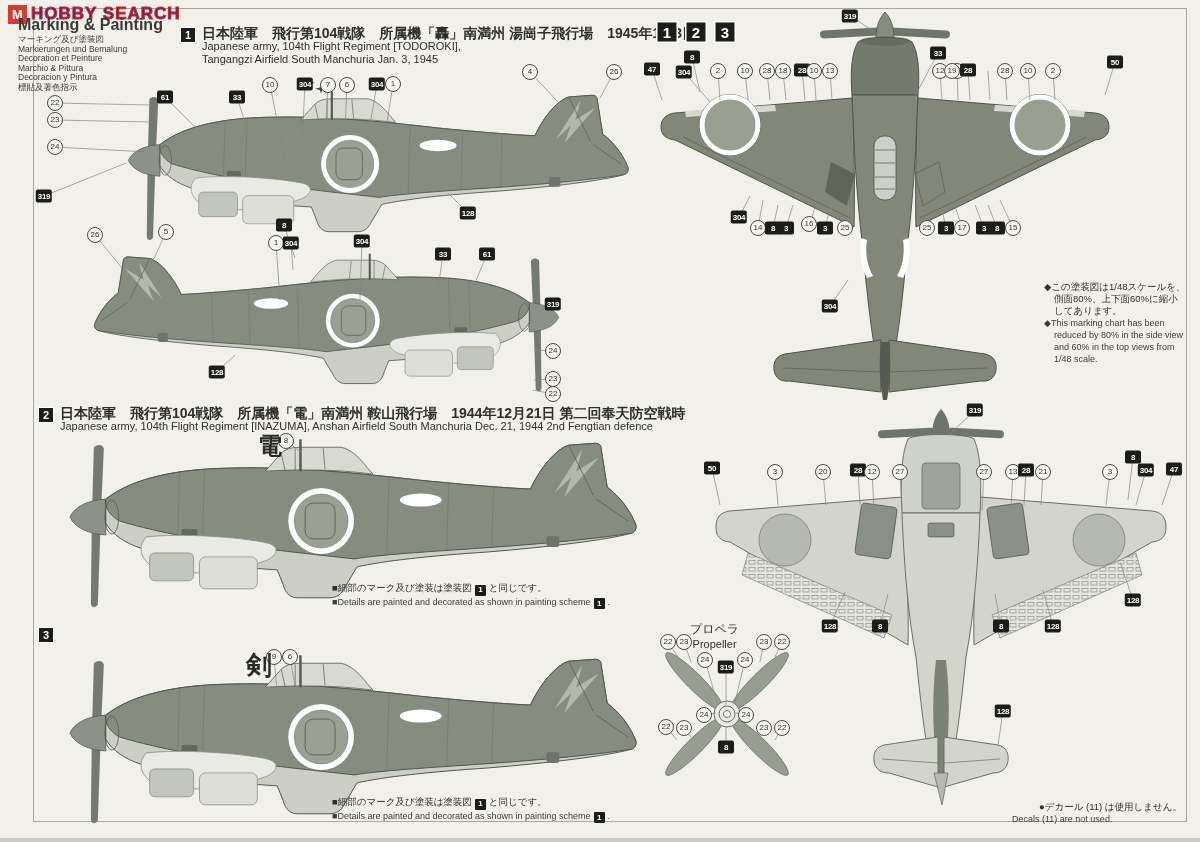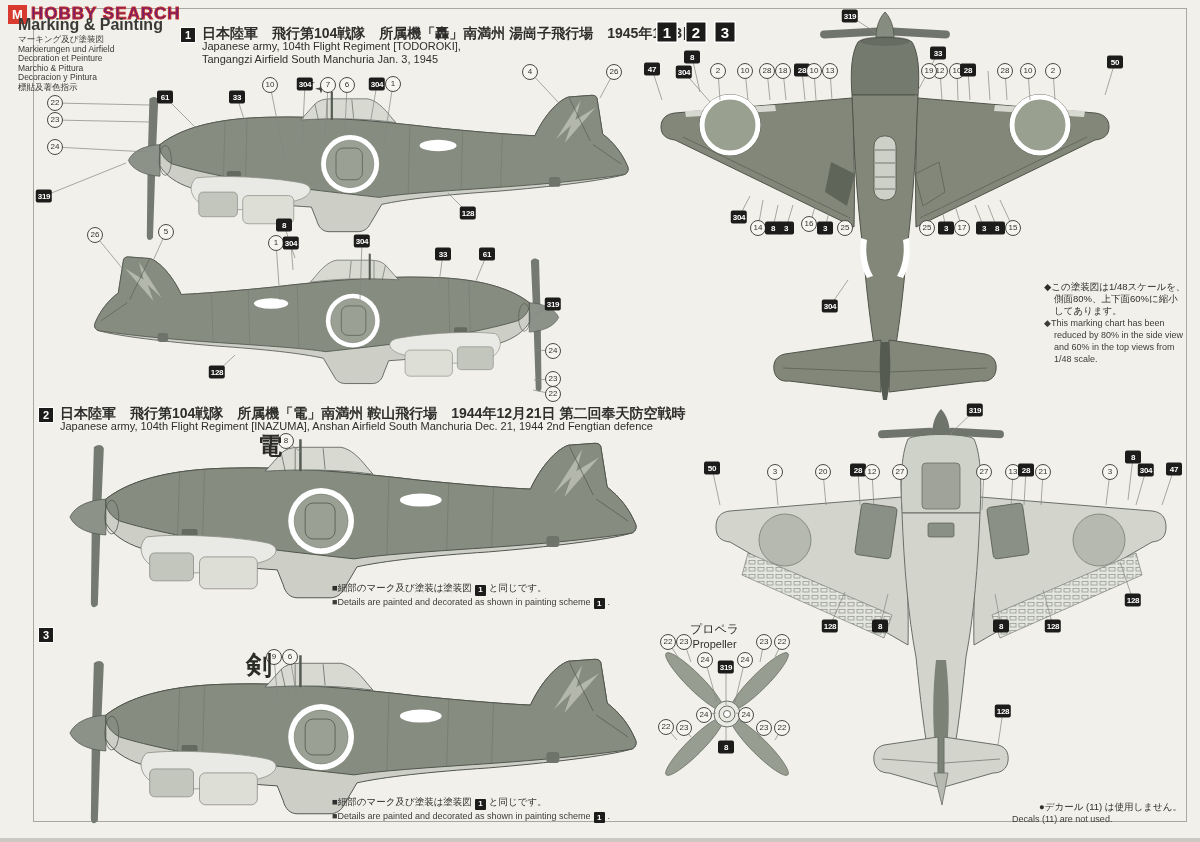--- a/index.html
+++ b/index.html
@@ -53,21 +53,21 @@
   <div class="frame"></div>
   <div class="bottomedge"></div>
 
   <div class="logo">
     <div class="logomark">M</div>
     <div class="logotext">HOBBY SEARCH</div>
   </div>
   <div class="pagetitle">Marking &amp; Painting</div>
   <div id="subs">
       <div class="sub">マーキング及び塗装図</div>
-      <div class="sub">Markierungen und Airfield</div>
+      <div class="sub">Markierungen und Bemalung</div>
       <div class="sub">Decoration et Peinture</div>
       <div class="sub">Marchio &amp; Pittura</div>
       <div class="sub">Decoracion y Pintura</div>
       <div class="sub">標貼及著色指示</div>
     </div>
 
   <svg width="0" height="0" style="position:absolute" aria-hidden="true">
     <defs>
       <g id="sideart">
         <path d="M44,10 C48,7 52,7 54,11 L51,80 48,168 C45,172 41,171 41,166 L42,80 Z" fill="#757a70"></path>
@@ -397,21 +397,21 @@
       <div class="co coc" style="left: 718px; top: 71px;">2</div>
       <div class="co coc" style="left: 745px; top: 71px;">10</div>
       <div class="co coc" style="left: 767px; top: 71px;">28</div>
       <div class="co coc" style="left: 783px; top: 71px;">18</div>
       <div class="co cob" style="left: 802px; top: 70px;">28</div>
       <div class="co coc" style="left: 814px; top: 71px;">10</div>
       <div class="co coc" style="left: 830px; top: 71px;">13</div>
       <div class="co coc" style="left: 940px; top: 71px;">12</div>
       <div class="co coc" style="left: 957px; top: 71px;">10</div>
       <div class="co cob" style="left: 968px; top: 70px;">28</div>
-      <div class="co coc" style="left: 929px; top: 71px;">19</div>
+      <div class="co coc" style="left: 952px; top: 71px;">19</div>
       <div class="co coc" style="left: 1005px; top: 71px;">28</div>
       <div class="co coc" style="left: 1028px; top: 71px;">10</div>
       <div class="co coc" style="left: 1053px; top: 71px;">2</div>
       <div class="co cob" style="left: 1115px; top: 62px;">50</div>
       <div class="co cob" style="left: 830px; top: 306px;">304</div>
       <div class="co cob" style="left: 739px; top: 217px;">304</div>
       <div class="co coc" style="left: 758px; top: 228px;">14</div>
       <div class="co cob" style="left: 773px; top: 228px;">8</div>
       <div class="co cob" style="left: 786px; top: 228px;">3</div>
       <div class="co coc" style="left: 809px; top: 224px;">16</div>

